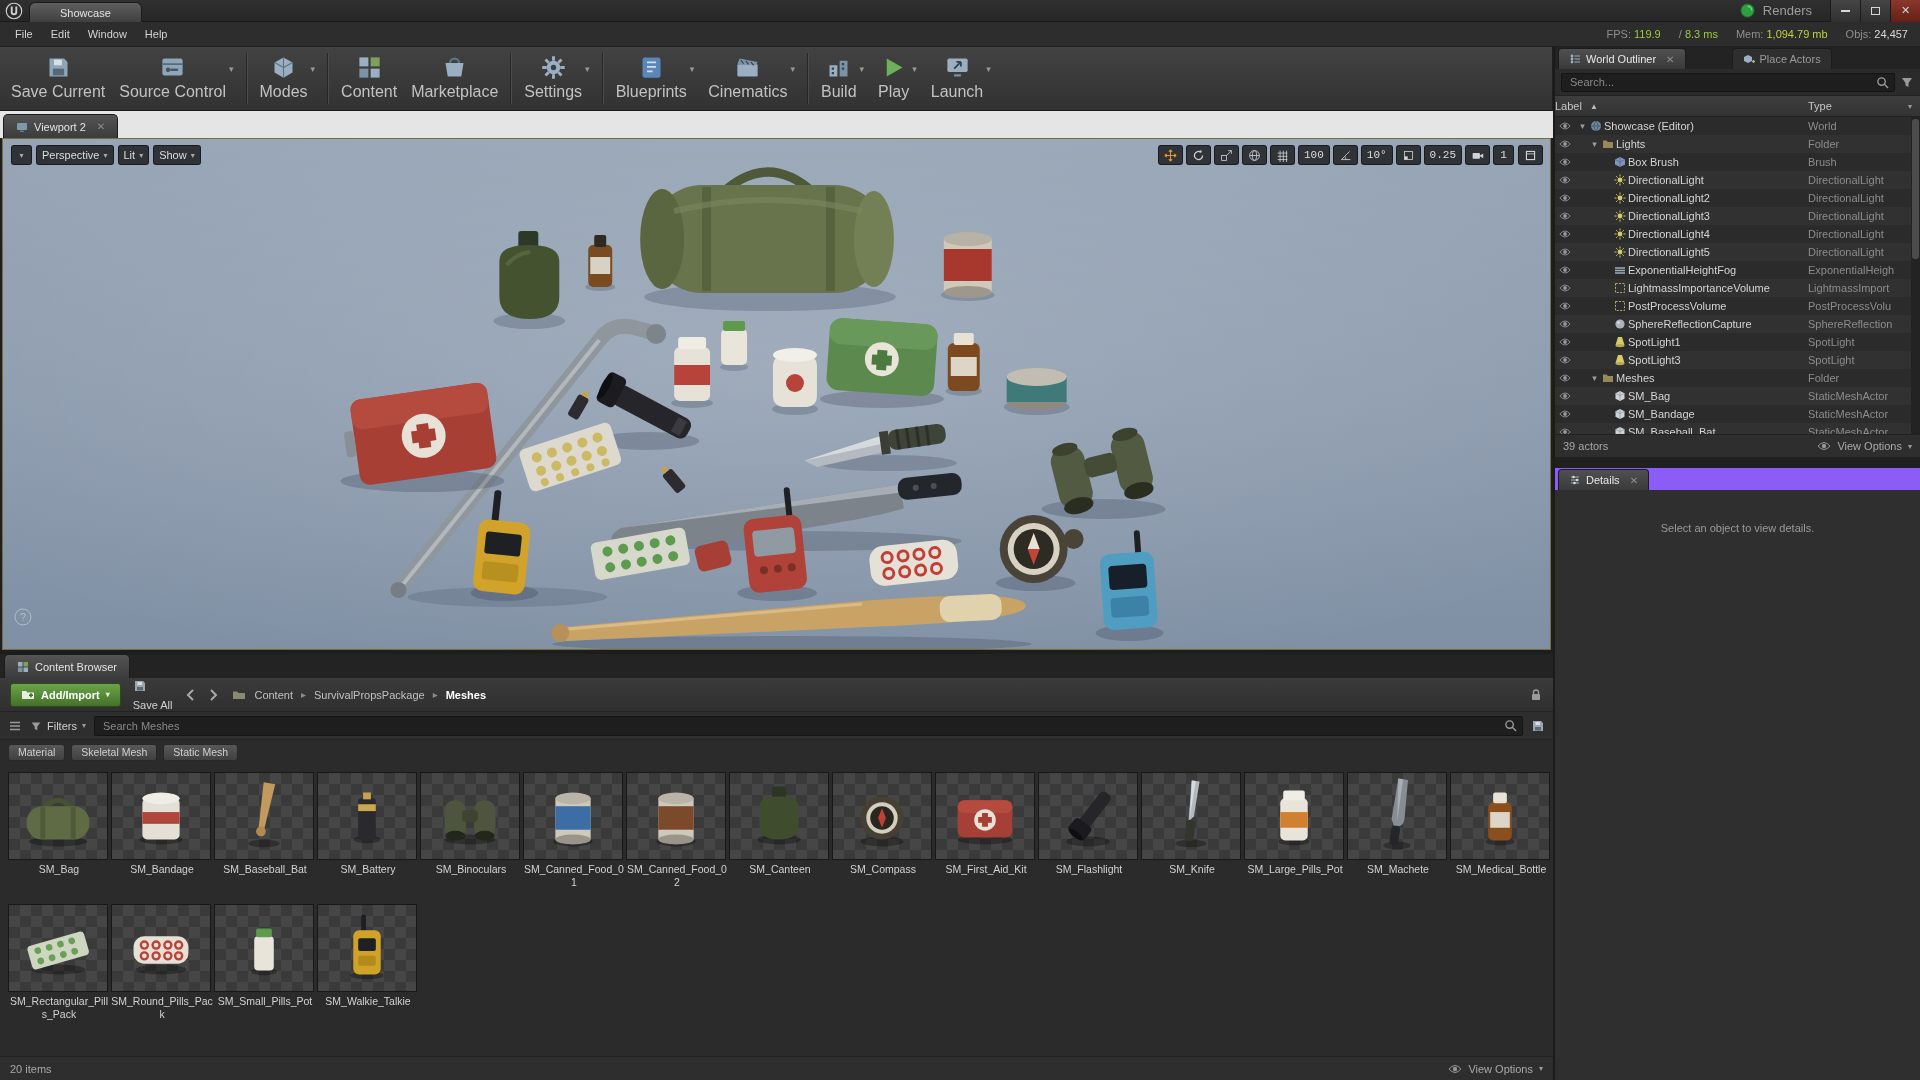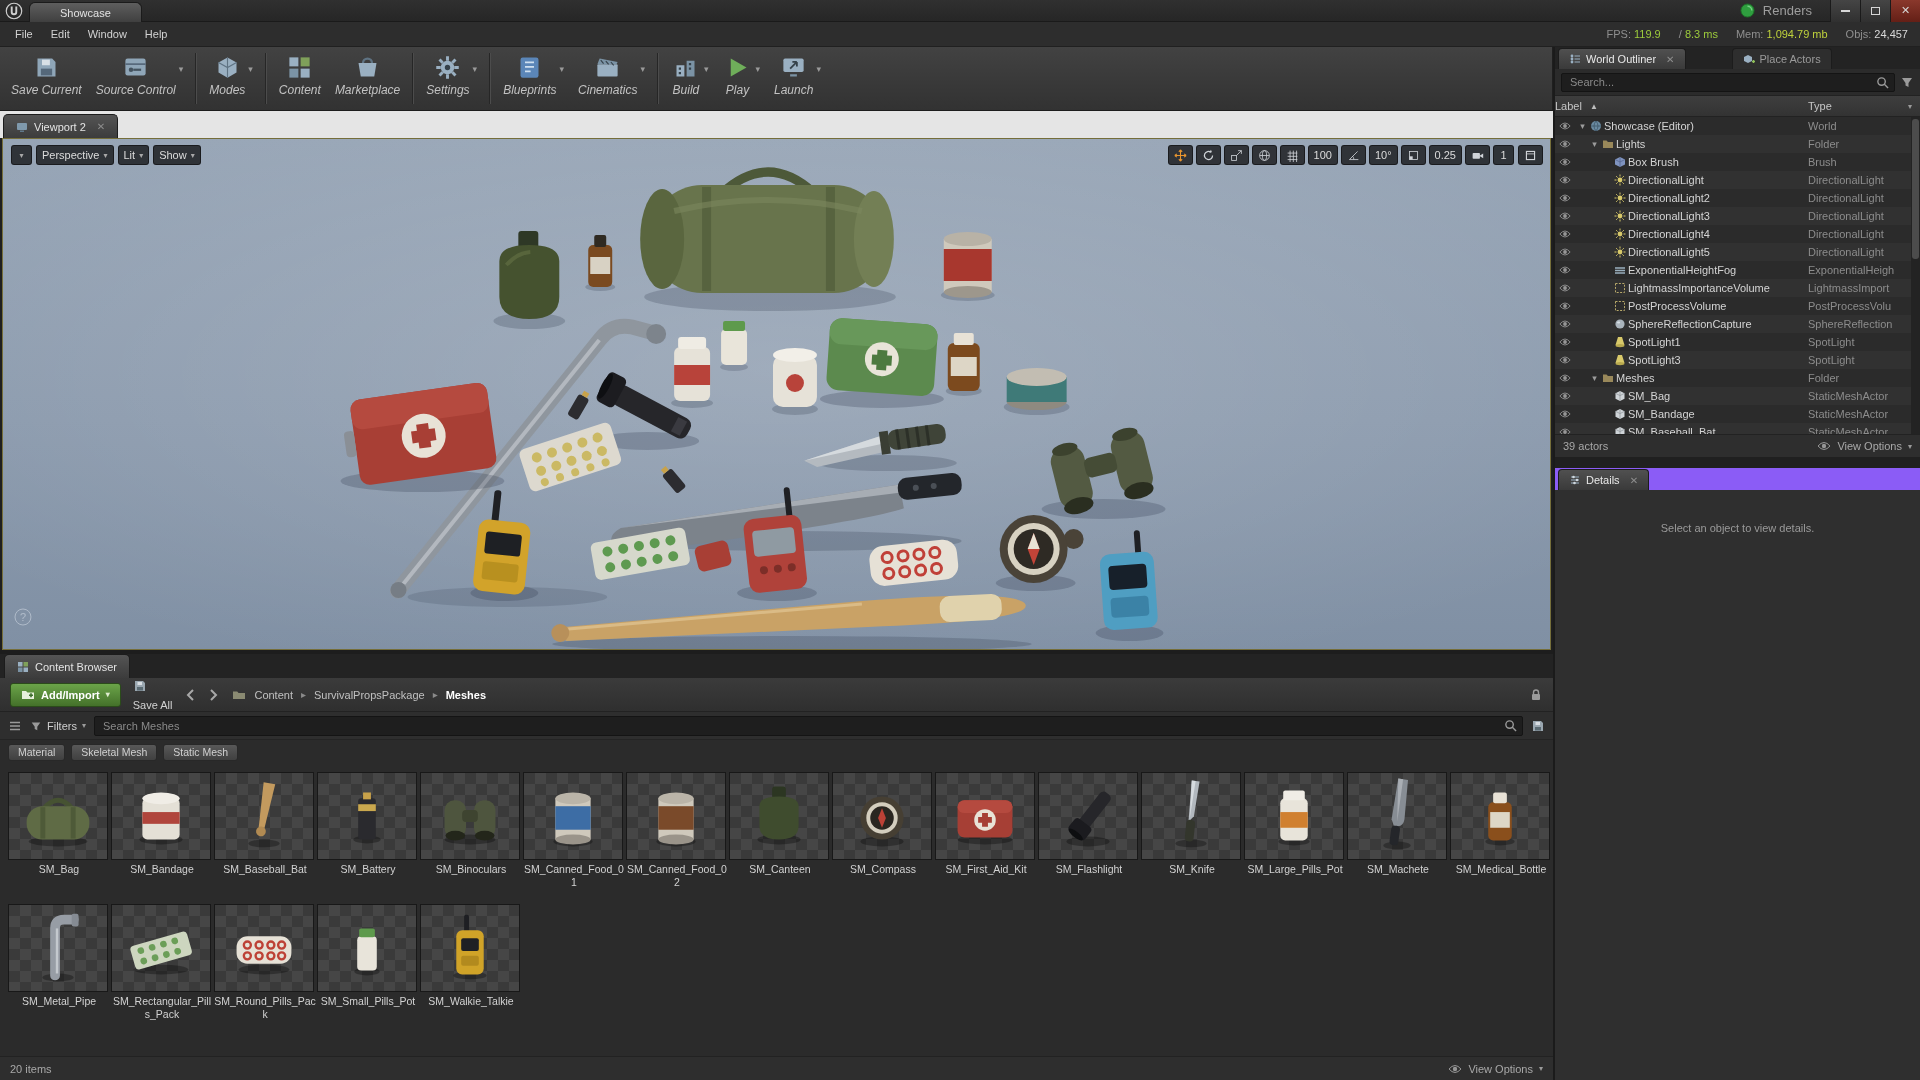--- a/index.html
+++ b/index.html
@@ -37,38 +37,38 @@
   .stat-label { color:#8f8f8f; }
 
   
   #toolbar { position:absolute; left:0; top:47px; width:1552px; height:64px;
     background:linear-gradient(#424242,#323232); border-bottom:1px solid #1d1d1d;
     display:flex; align-items:stretch; padding:0 4px; }
   .tb-btn { display:flex; align-items:flex-start; padding:6px 7px 2px; }
   .tb-main { display:flex; flex-direction:column; align-items:center; gap:2px; }
   .tb-icon { width:30px; height:28px; display:flex; align-items:center; justify-content:center; }
   .tb-icon svg { width:27px; height:27px; }
-  .tb-label { font-size:12px; color:#c2c2c2; white-space:nowrap;font-style:italic; }
+  .tb-label { font-size:16px; color:#c2c2c2; white-space:nowrap; }
   .tb-caret { color:#9a9a9a; font-size:9px; margin:11px 0 0 3px; }
   .tb-sep { width:2px; margin:6px 5px; background:#262626; border-right:1px solid #4c4c4c; }
 
   
   #vp-tabbar { position:absolute; left:0; top:111px; width:1553px; height:27px; background:#e5e5e5;
     display:flex; align-items:flex-end; padding-left:3px; }
   .vtab { height:24px; display:flex; align-items:center; gap:6px; padding:0 12px;
     background:linear-gradient(#545454,#3c3c3c); border:1px solid #1c1c1c; border-bottom:none;
     border-radius:5px 5px 0 0; color:#e4e4e4; }
   .vtab svg { width:12px; height:12px; }
   .tab-close { color:#8e8e8e; font-size:10px; margin-left:5px; }
 
   #viewport { position:absolute; left:2px; top:138px; width:1549px; height:512px;
     border:1px solid #756e3a; background:#8b9aad; }
   #scene { position:absolute; inset:0; width:100%; height:100%; }
   .vp-tl { position:absolute; left:8px; top:6px; display:flex; gap:4px; }
-  .vp-tr { position:absolute; right:36px; top:6px; display:flex; gap:3px; align-items:center; }
+  .vp-tr { position:absolute; right:36px; top:6px; display:flex; gap:3px; align-items:center;font-family:Liberation Mono, monospace; }
   .vp-max { position:absolute; right:7px; top:6px; }
   .vp-ctrl { height:20px; min-width:21px; padding:0 5px; background:rgba(24,26,28,.82);
     border:1px solid rgba(0,0,0,.45); border-radius:3px; display:flex; align-items:center;
     justify-content:center; gap:4px; color:#dcdcdc; }
   .vp-ctrl svg { width:13px; height:13px; }
   .vp-caret { color:#a8a8a8; font-size:8px; }
 
   
   #cb-splitter { position:absolute; left:0; top:650px; width:1553px; height:4px; background:#1d1d1d; }
   #content-browser { position:absolute; left:0; top:654px; width:1553px; bottom:0; background:#2b2b2b; }
@@ -1009,31 +1009,20 @@
             <rect x="38" y="28" width="24" height="39" rx="5" fill="#8a4f1c"></rect>
             <rect x="43" y="18" width="14" height="11" rx="2" fill="#e8e2d6"></rect>
             <rect x="40" y="38" width="20" height="16" fill="#ddd6c6"></rect>
           </svg>
         </div>
         <div class="tile-label">SM_Medical_Bottle</div>
       </div>
       <div class="tile">
         <div class="thumb">
           <svg viewBox="0 0 100 84">
-            <ellipse cx="50" cy="72" rx="16" ry="4" fill="rgba(0,0,0,.3)"></ellipse>
-            <path d="M47 70L47 22 Q47 13 56 13 L66 13" stroke="#979da5" stroke-width="10" fill="none" stroke-linecap="round"></path>
-            <path d="M49 68L49 22" stroke="#c4c9ce" stroke-width="2.5"></path>
-            <rect x="64" y="7" width="7" height="13" rx="2" fill="#858b93"></rect>
-          </svg>
-        </div>
-        <div class="tile-label">SM_Metal_Pipe</div>
-      </div>
-      <div class="tile">
-        <div class="thumb">
-          <svg viewBox="0 0 100 84">
             <ellipse cx="50" cy="64" rx="28" ry="5" fill="rgba(0,0,0,.3)"></ellipse>
             <g transform="rotate(-16 50 44)">
               <rect x="20" y="32" width="60" height="25" rx="4" fill="#cdd6bf"></rect>
               <g fill="#6b9e58">
                 <circle cx="30" cy="39" r="3.4"></circle>
                 <circle cx="42" cy="39" r="3.4"></circle>
                 <circle cx="54" cy="39" r="3.4"></circle>
                 <circle cx="66" cy="39" r="3.4"></circle>
                 <circle cx="30" cy="50" r="3.4"></circle>
                 <circle cx="42" cy="50" r="3.4"></circle>

